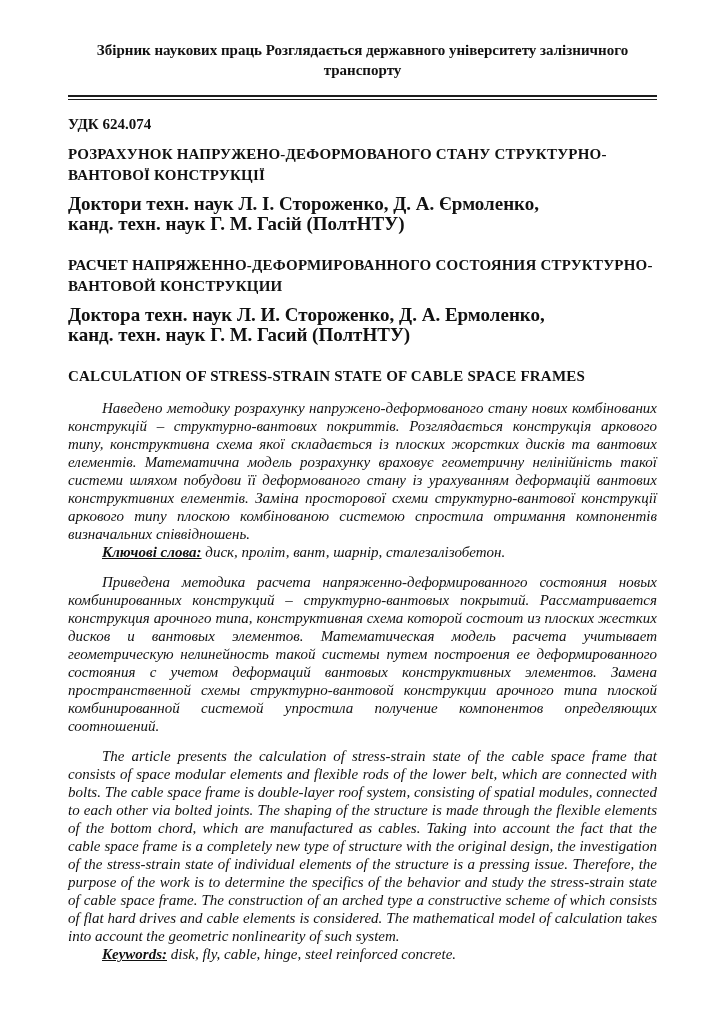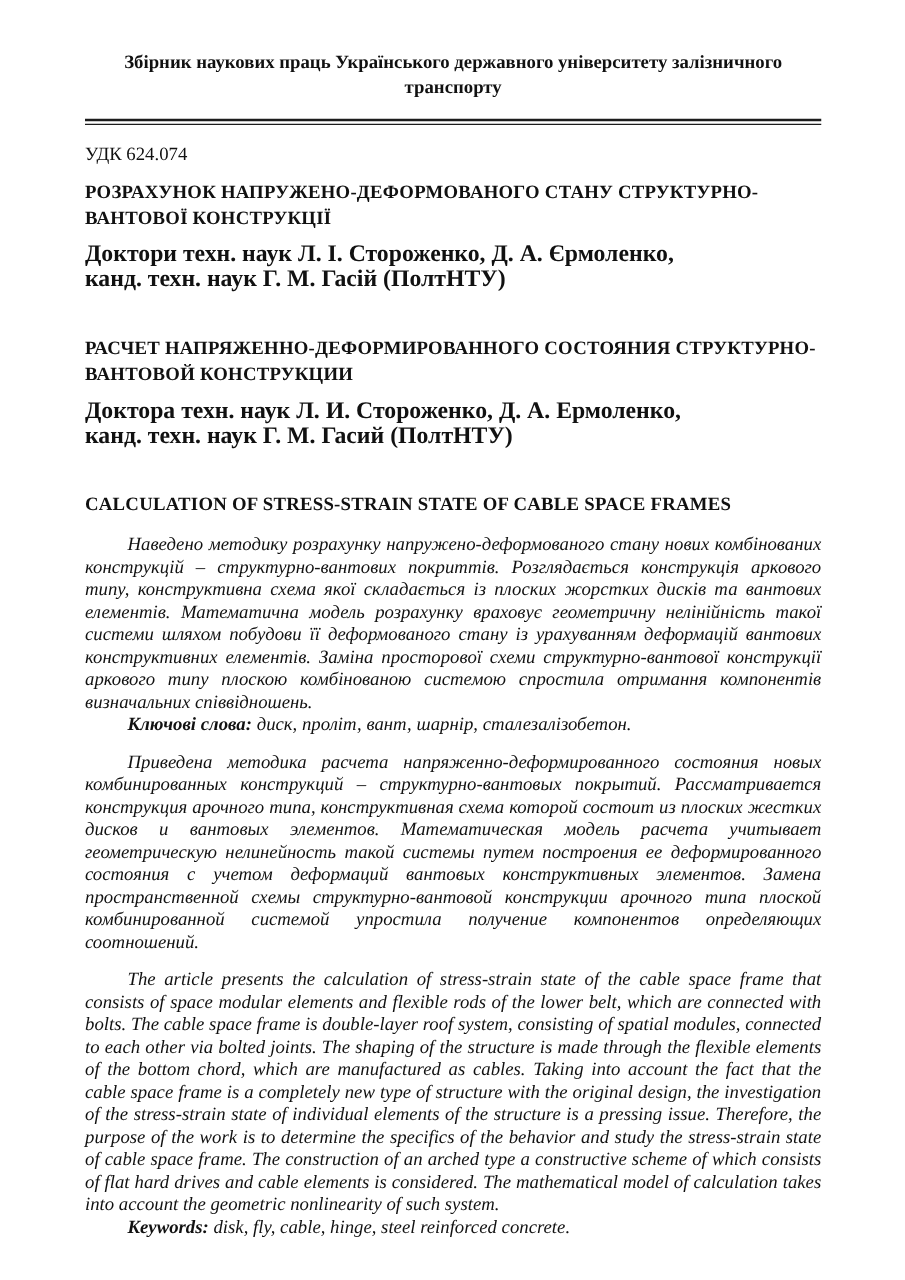--- a/index.html
+++ b/index.html
@@ -28,67 +28,68 @@
     line-height: 20px;
   }
   .double-rule {
     height: 2px;
     border-top: 2.5px solid #1c1c1c;
     border-bottom: 1px solid #1c1c1c;
   }
   .rule-top { margin-top: 15px; }
   .udc {
     margin: 14px 0 0 0;
-    font-weight: normal;
+    font-weight: bold;
     font-size: 15px;
     line-height: 21px;
   }
   .article-title {
     margin: 9px 0 0 0;
     font-weight: bold;
     font-size: 15px;
     line-height: 21px;
     white-space: pre-line;
     letter-spacing: 0.2px;
   }
   .authors {
     margin: 8px 0 0 0;
     font-weight: bold;
     font-size: 19px;
     line-height: 20px;
     white-space: pre-line;
   }
-  .gap-block { margin-top: 35px; }
+  .gap-block { margin-top: 21px; }
   .gap-small { margin-top: 6px; }
   .abstract {
     margin: 12px 0 0 0;
     font-style: italic;
     font-size: 15px;
     line-height: 18px;
     text-align: justify;
     text-indent: 34px;
   }
   .abstract.first { }
   .keywords {
     margin: 0;
     font-style: italic;
     font-size: 15px;
     line-height: 18px;
     text-indent: 34px;
   }
   .keywords .kw-label {
     font-weight: bold;
+    text-decoration: underline;
   }
 </style>
 </head>
 <body>
 
 <div class="page">
 
-  <div class="journal-header">Збірник наукових праць Українського державного університету залізничного транспорту</div>
+  <div class="journal-header">Збірник наукових праць Розглядається державного університету залізничного транспорту</div>
 
   <div class="double-rule rule-top"></div>
 
   <p class="udc">УДК 624.074</p>
 
   <h1 class="article-title">РОЗРАХУНОК НАПРУЖЕНО-ДЕФОРМОВАНОГО СТАНУ СТРУКТУРНО-
 ВАНТОВОЇ КОНСТРУКЦІЇ</h1>
 
   <p class="authors">Доктори техн. наук Л. І. Стороженко, Д. А. Єрмоленко,
 канд. техн. наук Г. М. Гасій (ПолтНТУ)</p>

